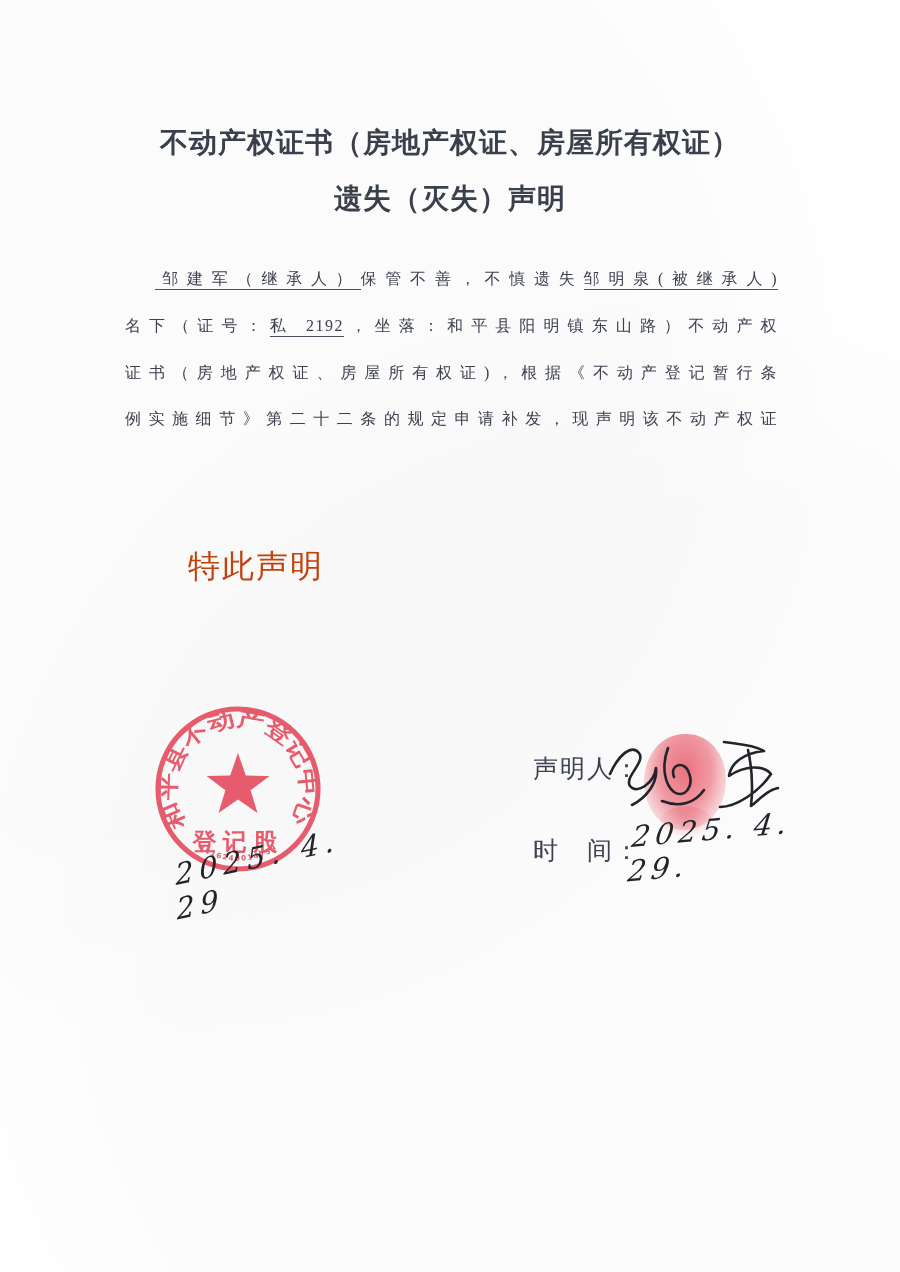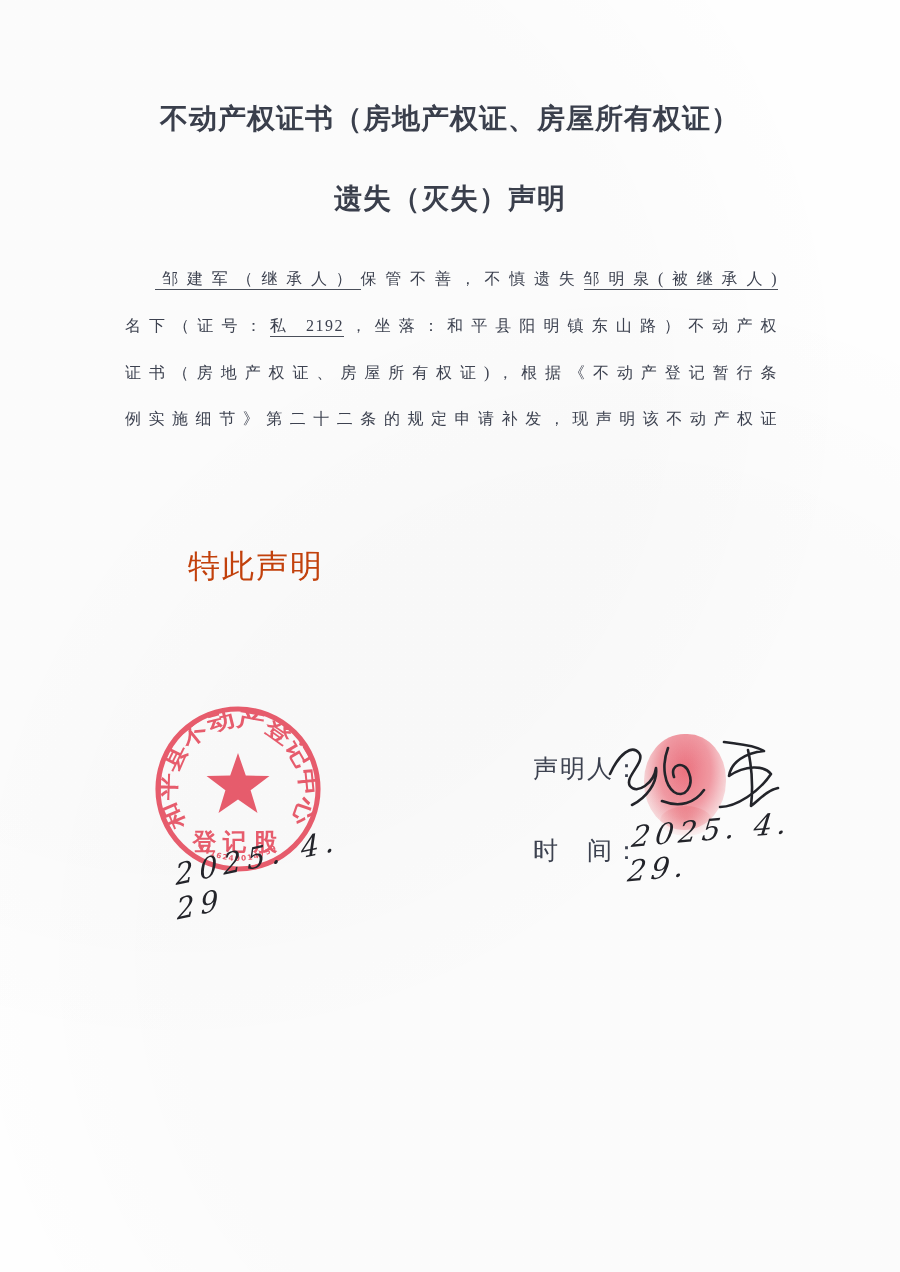--- a/index.html
+++ b/index.html
@@ -17,21 +17,21 @@
     content:"";position:absolute;inset:0;
     background:
       radial-gradient(circle at 20% 30%, rgba(0,0,0,0.012) 0 40%, transparent 60%),
       radial-gradient(circle at 70% 75%, rgba(0,0,0,0.012) 0 40%, transparent 60%);
     pointer-events:none;
   }
   .title{
     position:absolute;left:0;width:900px;text-align:center;
     font-weight:700;font-size:28px;letter-spacing:1px;color:#3a3f4c;
   }
-  .title.l1{top:100px;}
+  .title.l1{top:124px;}
   .title.l2{top:180px;}
   .bodyline{
     position:absolute;left:125px;width:653px;
     font-size:16px;letter-spacing:1.5px;line-height:34px;
     color:#3d4250;
     text-align:justify;text-align-last:justify;
     white-space:nowrap;
   }
   .l-1{top:262px;}
   .l-2{top:309px;}

